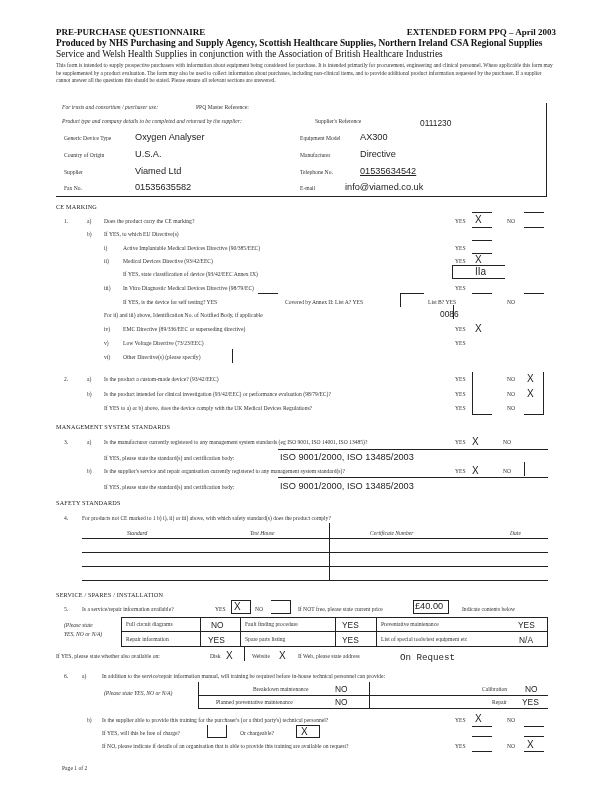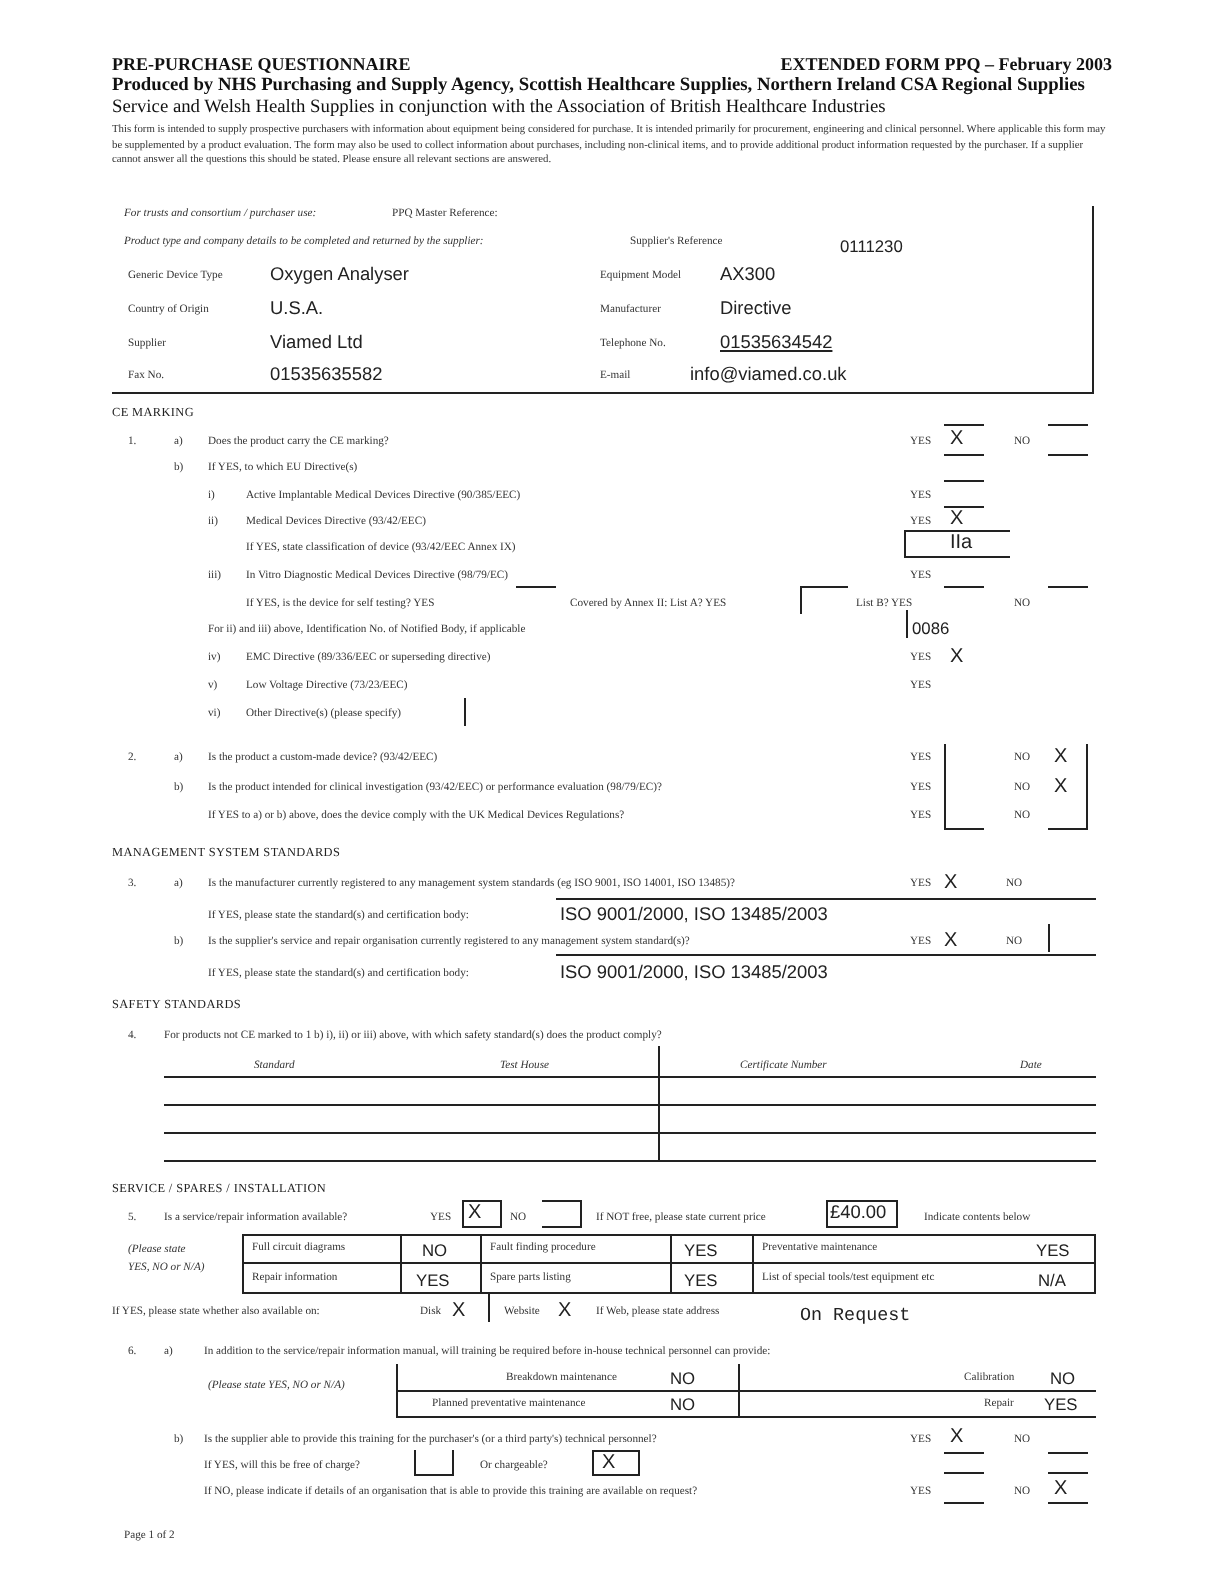--- a/index.html
+++ b/index.html
@@ -15,21 +15,21 @@
   .hline { position: absolute; height: 0; border-top: 1px solid #222; }
   .vline { position: absolute; width: 0; border-left: 1px solid #222; }
   .box { position: absolute; border: 1px solid #222; box-sizing: border-box; }
   .mark { font-family: "Liberation Sans", sans-serif; font-size: 10px; color: #222; }
   .intro { font-size: 5.4px; line-height: 7.5px; color: #333; white-space: normal; width: 500px; }
 </style>
 </head>
 <body>
 
 <div class="abs serif hdr-bold" style="left:56px;top:27px;font-size:9px;">PRE-PURCHASE QUESTIONNAIRE</div>
-<div class="abs serif hdr-bold" style="right:56px;top:27px;font-size:9px;">EXTENDED FORM PPQ – February 2003</div>
+<div class="abs serif hdr-bold" style="right:56px;top:27px;font-size:9px;">EXTENDED FORM PPQ – April 2003</div>
 <div class="abs serif hdr-bold" style="left:56px;top:38px;font-size:9.4px;">Produced by NHS Purchasing and Supply Agency, Scottish Healthcare Supplies, Northern Ireland CSA Regional Supplies</div>
 <div class="abs serif hdr-bold" style="left:56px;top:49px;font-size:9.4px;font-weight:normal;">Service and Welsh Health Supplies in conjunction with the Association of British Healthcare Industries</div>
 <div class="abs serif intro" style="left:56px;top:62px;">This form is intended to supply prospective purchasers with information about equipment being considered for purchase. It is intended primarily for procurement, engineering and clinical personnel. Where applicable this form may be supplemented by a product evaluation. The form may also be used to collect information about purchases, including non-clinical items, and to provide additional product information requested by the purchaser. If a supplier cannot answer all the questions this should be stated. Please ensure all relevant sections are answered.</div>
 
 <div class="vline" style="left:546px;top:103px;height:94px;"></div>
 <div class="hline" style="left:56px;top:196px;width:491px;"></div>
 <div class="abs tiny" style="left:62px;top:104px;font-style:italic;">For trusts and consortium / purchaser use:</div>
 <div class="abs tiny" style="left:196px;top:104px;">PPQ Master Reference:</div>
 <div class="abs tiny" style="left:62px;top:118px;font-style:italic;">Product type and company details to be completed and returned by the supplier:</div>
 <div class="abs tiny" style="left:315px;top:118px;">Supplier's Reference</div>
@@ -97,21 +97,21 @@
 <div class="hline" style="left:258px;top:293px;width:20px;"></div>
 <div class="abs tiny" style="left:285px;top:299px;">Covered by Annex II:  List A?  YES</div>
 <div class="box" style="left:400px;top:293px;width:24px;height:14px;border-bottom:none;border-right:none;"></div>
 <div class="abs tiny" style="left:428px;top:299px;">List B?  YES</div>
 <div class="hline" style="left:472px;top:293px;width:20px;"></div>
 <div class="abs tiny" style="left:507px;top:299px;">NO</div>
 <div class="hline" style="left:524px;top:293px;width:20px;"></div>
 
 <div class="abs tiny" style="left:104px;top:312px;">For ii) and iii) above, Identification No. of Notified Body, if applicable</div>
 <div class="vline" style="left:453px;top:305px;height:14px;"></div>
-<div class="abs valsm" style="left:456px;top:309px;">0086</div>
+<div class="abs valsm" style="left:440px;top:309px;">0086</div>
 
 <div class="abs tiny" style="left:104px;top:326px;">iv)</div>
 <div class="abs tiny" style="left:123px;top:326px;">EMC Directive (89/336/EEC or superseding directive)</div>
 <div class="abs tiny" style="left:455px;top:326px;">YES</div>
 <div class="abs mark" style="left:475px;top:323px;">X</div>
 
 <div class="abs tiny" style="left:104px;top:340px;">v)</div>
 <div class="abs tiny" style="left:123px;top:340px;">Low Voltage Directive (73/23/EEC)</div>
 <div class="abs tiny" style="left:455px;top:340px;">YES</div>
 <div class="abs mark" style="left:475px;top:337px;"></div>

